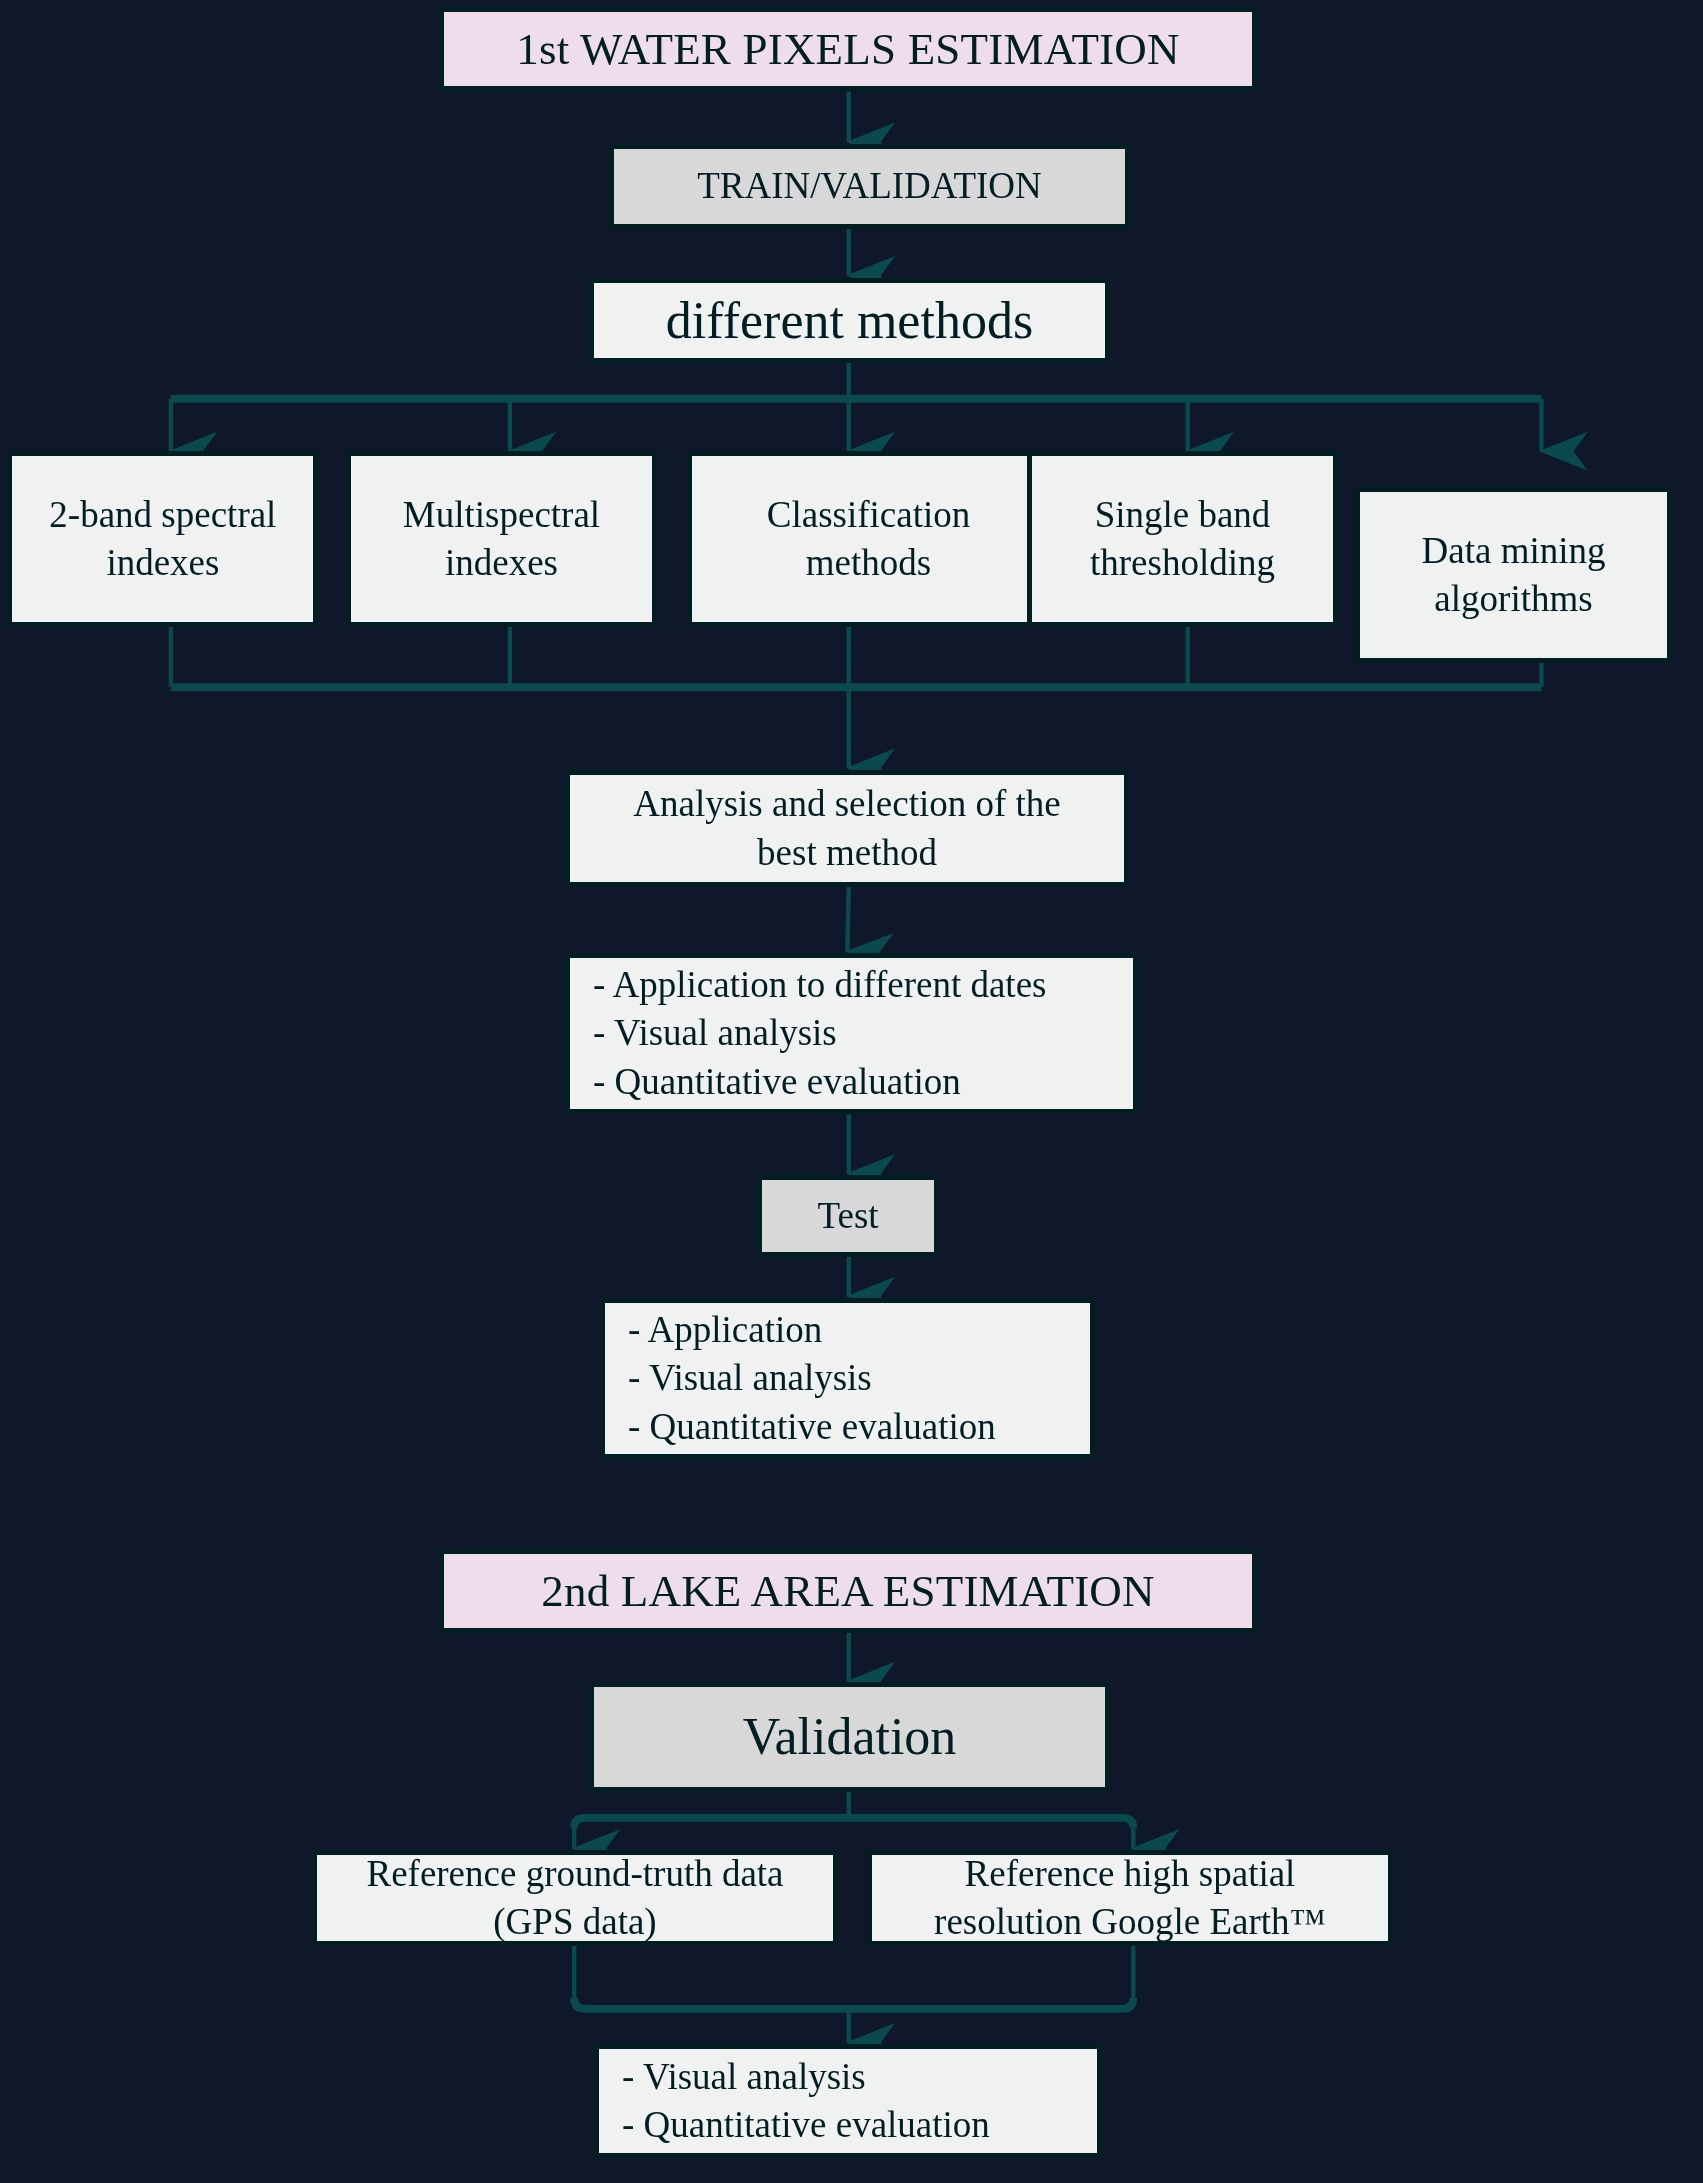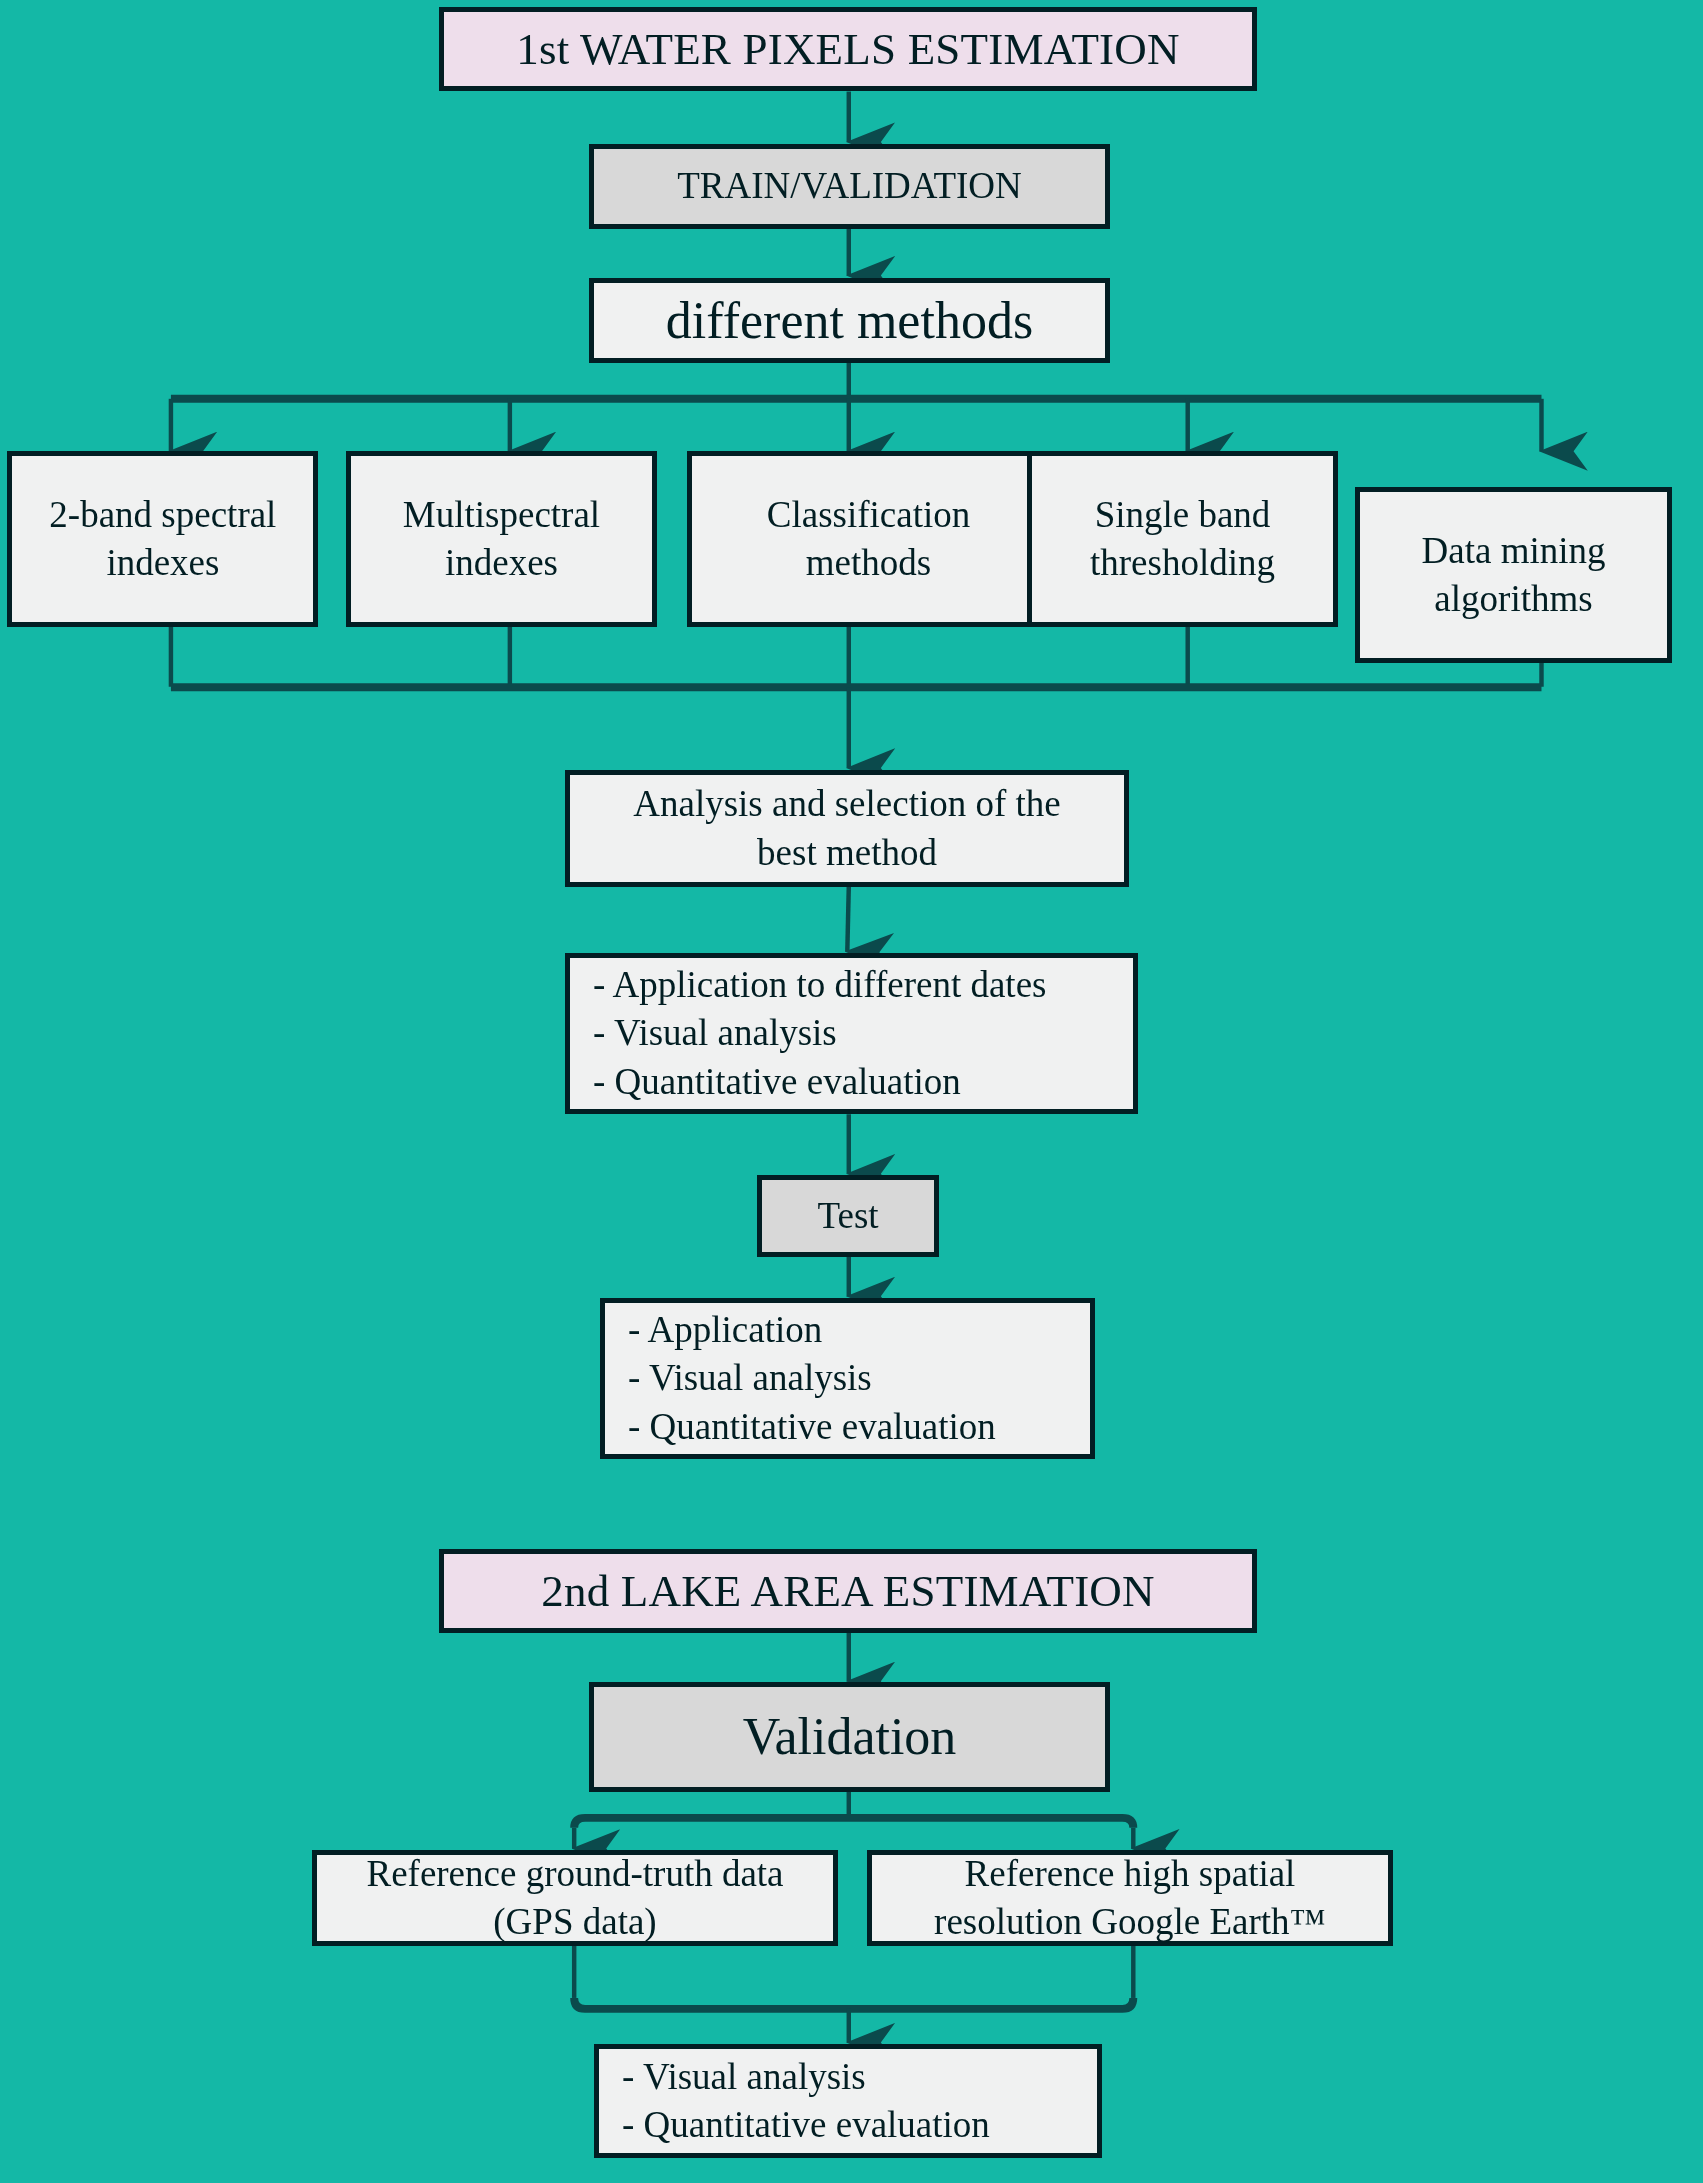--- a/index.html
+++ b/index.html
@@ -7,21 +7,21 @@
     padding: 0;
     background: #ffffff;
   }
   body {
     font-family: "Liberation Serif", "DejaVu Serif", serif;
   }
   #flow-root {
     position: relative;
     width: 1704px;
     height: 2183px;
-    background: #14b8a6;
+    background: #0f172a;
     overflow: hidden;
   }
   #edges {
     position: absolute;
     left: 0;
     top: 0;
     width: 1704px;
     height: 2183px;
     pointer-events: none;
   }
@@ -107,21 +107,21 @@
       <path d="M2290,3930 L2290,4038"></path>
       <path d="M1160,4038 Q1160,4060 1182,4060 L2268,4060 Q2290,4060 2290,4038" stroke-width="16"></path>
       <path d="M1715,4060 L1715,4128" marker-end="url(#ah)"></path>
     </g>
   </svg>
 
   <div class="node fill-pink t-header" style="left:439px; top:7px; width:818px; height:84px;">
     <span class="txt">1st WATER PIXELS ESTIMATION</span>
   </div>
 
-  <div class="node fill-gray t-stage" style="left:589px; top:144px; width:521px; height:85px;">
+  <div class="node fill-gray t-stage" style="left:609px; top:144px; width:521px; height:85px;">
     <span class="txt">TRAIN/VALIDATION</span>
   </div>
 
   <div class="node fill-light t-big" style="left:589px; top:278px; width:521px; height:85px;">
     <span class="txt">different methods</span>
   </div>
 
   <div class="node fill-light t-box" style="left:7.4px; top:451px; width:311px; height:176px;">
     <span class="txt">2-band spectral
 indexes</span>

